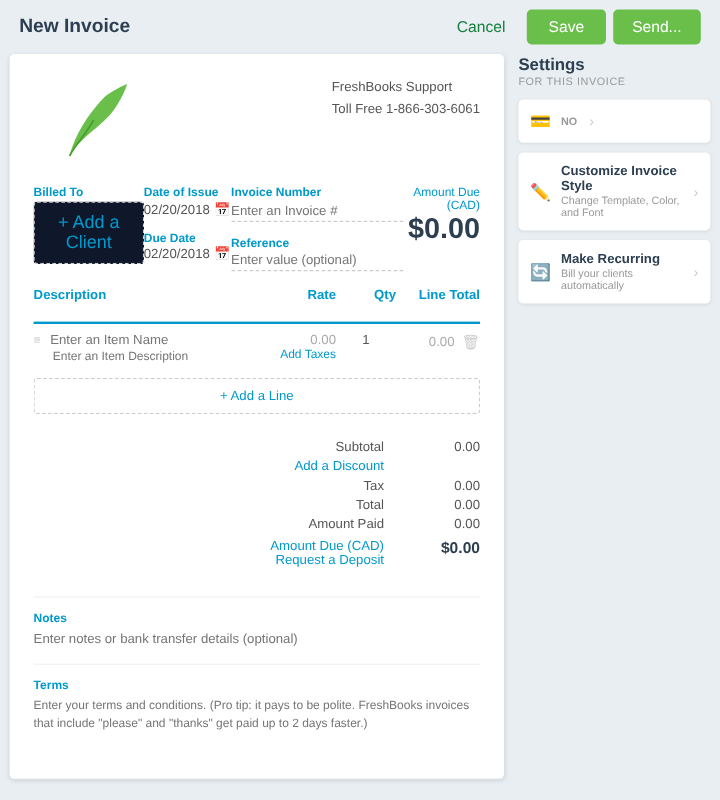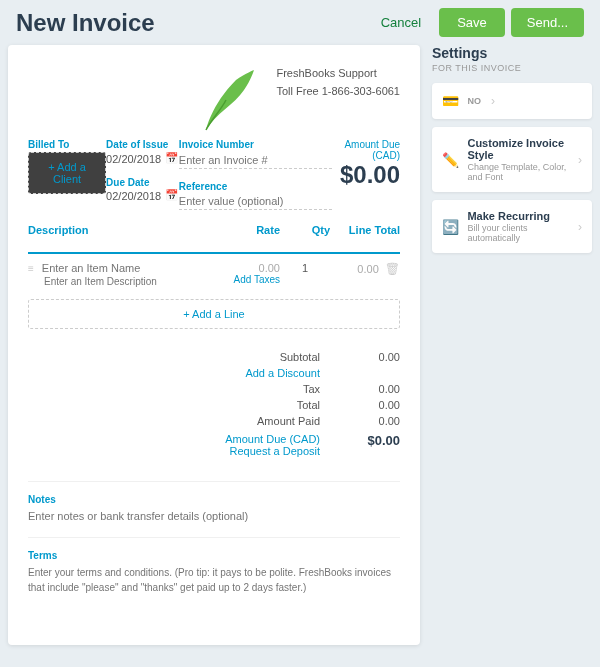--- a/index.html
+++ b/index.html
@@ -11,21 +11,21 @@
       font-size: 12px;
       color: #333;
     }
     .top-bar {
       display: flex;
       align-items: center;
       padding: 8px 16px;
       background: transparent;
     }
     .top-bar-title {
-      font-size: 24px;
+      font-size: 16px;
       font-weight: 600;
       color: #2c3e50;
       flex: 1;
     }
     .btn-cancel {
       background: transparent;
       border: none;
       color: #15803d;
       cursor: pointer;
       font-size: 13px;
@@ -61,23 +61,23 @@
     .invoice-panel {
       flex: 1;
       background: white;
       border-radius: 4px;
       box-shadow: 0 1px 4px rgba(0,0,0,0.1);
       padding: 20px;
       min-height: 600px;
     }
     .invoice-header {
       display: flex;
-      justify-content: flex-end;
+      justify-content: space-between;
       align-items: flex-start;
-      margin-bottom: 4px;
+      margin-bottom: 20px;
     }
     .logo-area {
       width: 100px;
       height: 70px;
       display: flex;
       align-items: center;
       justify-content: center;
     }
     .leaf-icon {
       width: 60px;
@@ -137,25 +137,25 @@
       font-size: 24px;
       font-weight: 700;
       color: #2c3e50;
     }
     .add-client-btn {
       border: 1px dashed #ccc;
       border-radius: 3px;
       padding: 8px 14px;
       cursor: pointer;
       color: #0099cc;
-      font-size: 11px;
+      font-size: 15px;
       display: inline-flex;
       align-items: center;
       gap: 4px;
-      background: #404040;
+      background: #0f172a;
     }
     .items-table {
       width: 100%;
       margin-top: 14px;
     }
     .items-header {
       display: grid;
       grid-template-columns: 1fr 80px 50px 70px;
       border-bottom: 2px solid #0099cc;
       padding-bottom: 16px;

